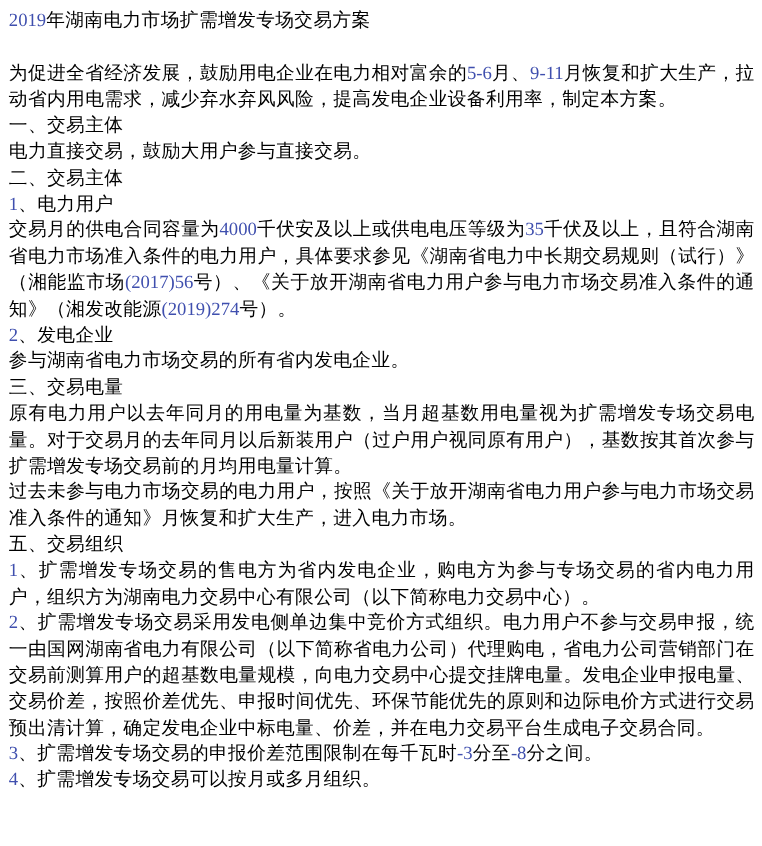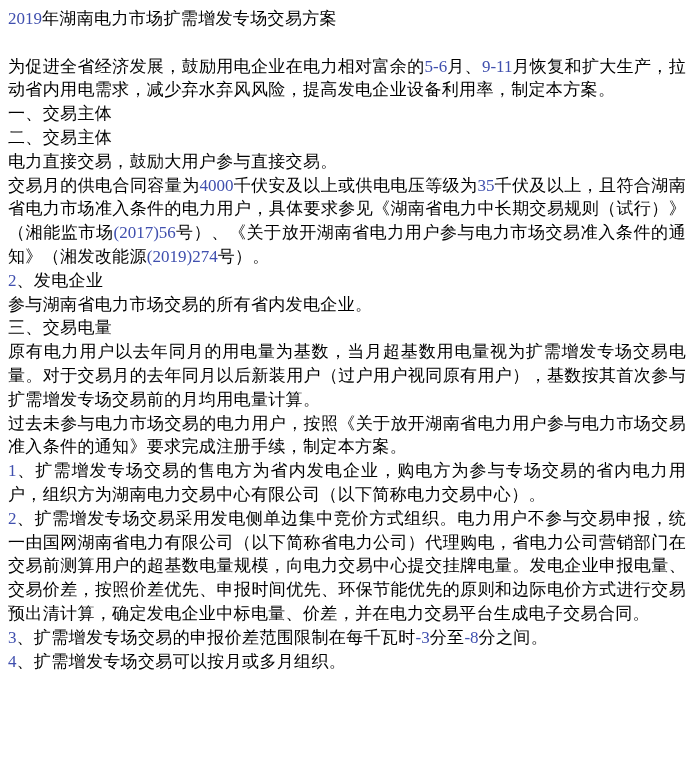--- a/index.html
+++ b/index.html
@@ -45,26 +45,28 @@
   }
 </style>
 </head>
 <body>
 
 <div class="page">
   <h1 class="doc-title numwrap"><span class="num">2019</span>年湖南电力市场扩需增发专场交易方案</h1>
   <div>
       <p class="para">为促进全省经济发展，鼓励用电企业在电力相对富余的<span class="num">5-6</span>月、<span class="num">9-11</span>月恢复和扩大生产，拉动省内用电需求，减少弃水弃风风险，提高发电企业设备利用率，制定本方案。</p>
       <p class="para">一、交易主体</p>
+      <p class="para">电力直接交易，鼓励大用户参与直接交易。</p>
       <p class="para">二、交易主体</p>
-      <p class="para">电力直接交易，鼓励大用户参与直接交易。</p>
+      <p class="para"><span class="num">1</span>、电力用户</p>
       <p class="para">交易月的供电合同容量为<span class="num">4000</span>千伏安及以上或供电电压等级为<span class="num">35</span>千伏及以上，且符合湖南省电力市场准入条件的电力用户，具体要求参见《湖南省电力中长期交易规则（试行）》（湘能监市场<span class="num">(2017)56</span>号）、《关于放开湖南省电力用户参与电力市场交易准入条件的通知》（湘发改能源<span class="num">(2019)274</span>号）。</p>
       <p class="para"><span class="num">2</span>、发电企业</p>
       <p class="para">参与湖南省电力市场交易的所有省内发电企业。</p>
       <p class="para">三、交易电量</p>
       <p class="para">原有电力用户以去年同月的用电量为基数，当月超基数用电量视为扩需增发专场交易电量。对于交易月的去年同月以后新装用户（过户用户视同原有用户），基数按其首次参与扩需增发专场交易前的月均用电量计算。</p>
-      <p class="para">过去未参与电力市场交易的电力用户，按照《关于放开湖南省电力用户参与电力市场交易准入条件的通知》要求完成注册手续，制定本方案。</p>
+      <p class="para">过去未参与电力市场交易的电力用户，按照《关于放开湖南省电力用户参与电力市场交易准入条件的通知》月恢复和扩大生产，进入电力市场。</p>
+      <p class="para">五、交易组织</p>
       <p class="para"><span class="num">1</span>、扩需增发专场交易的售电方为省内发电企业，购电方为参与专场交易的省内电力用户，组织方为湖南电力交易中心有限公司（以下简称电力交易中心）。</p>
       <p class="para"><span class="num">2</span>、扩需增发专场交易采用发电侧单边集中竞价方式组织。电力用户不参与交易申报，统一由国网湖南省电力有限公司（以下简称省电力公司）代理购电，省电力公司营销部门在交易前测算用户的超基数电量规模，向电力交易中心提交挂牌电量。发电企业申报电量、交易价差，按照价差优先、申报时间优先、环保节能优先的原则和边际电价方式进行交易预出清计算，确定发电企业中标电量、价差，并在电力交易平台生成电子交易合同。</p>
       <p class="para"><span class="num">3</span>、扩需增发专场交易的申报价差范围限制在每千瓦时<span class="num">-3</span>分至<span class="num">-8</span>分之间。</p>
       <p class="para"><span class="num">4</span>、扩需增发专场交易可以按月或多月组织。</p>
     </div>
 </div>
 
 </body></html>

